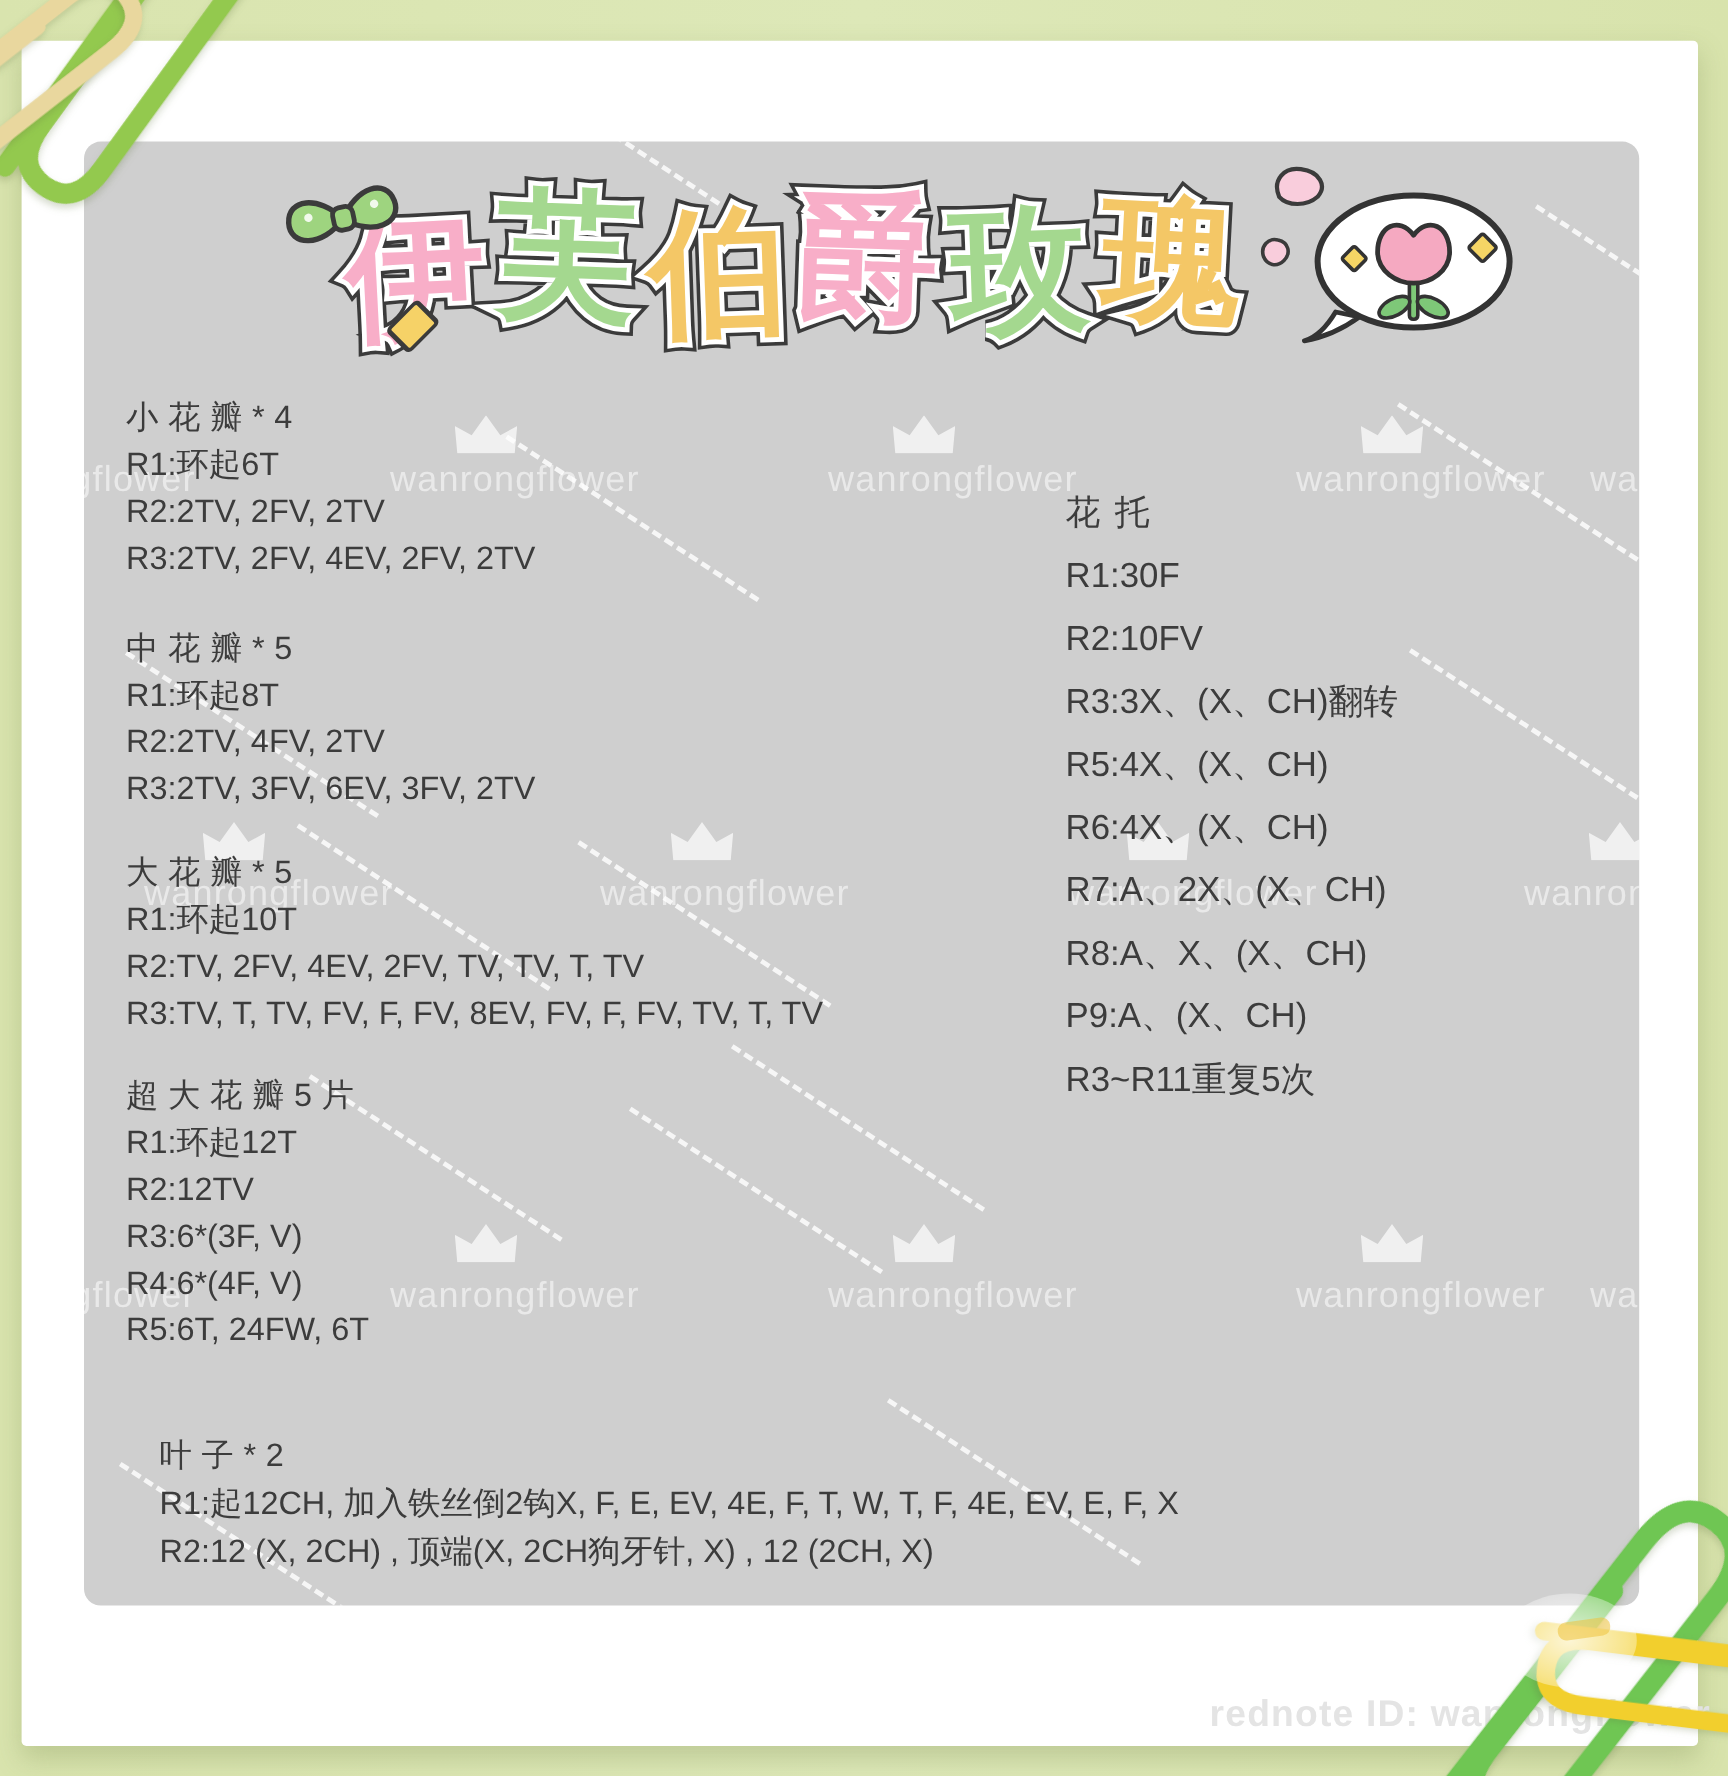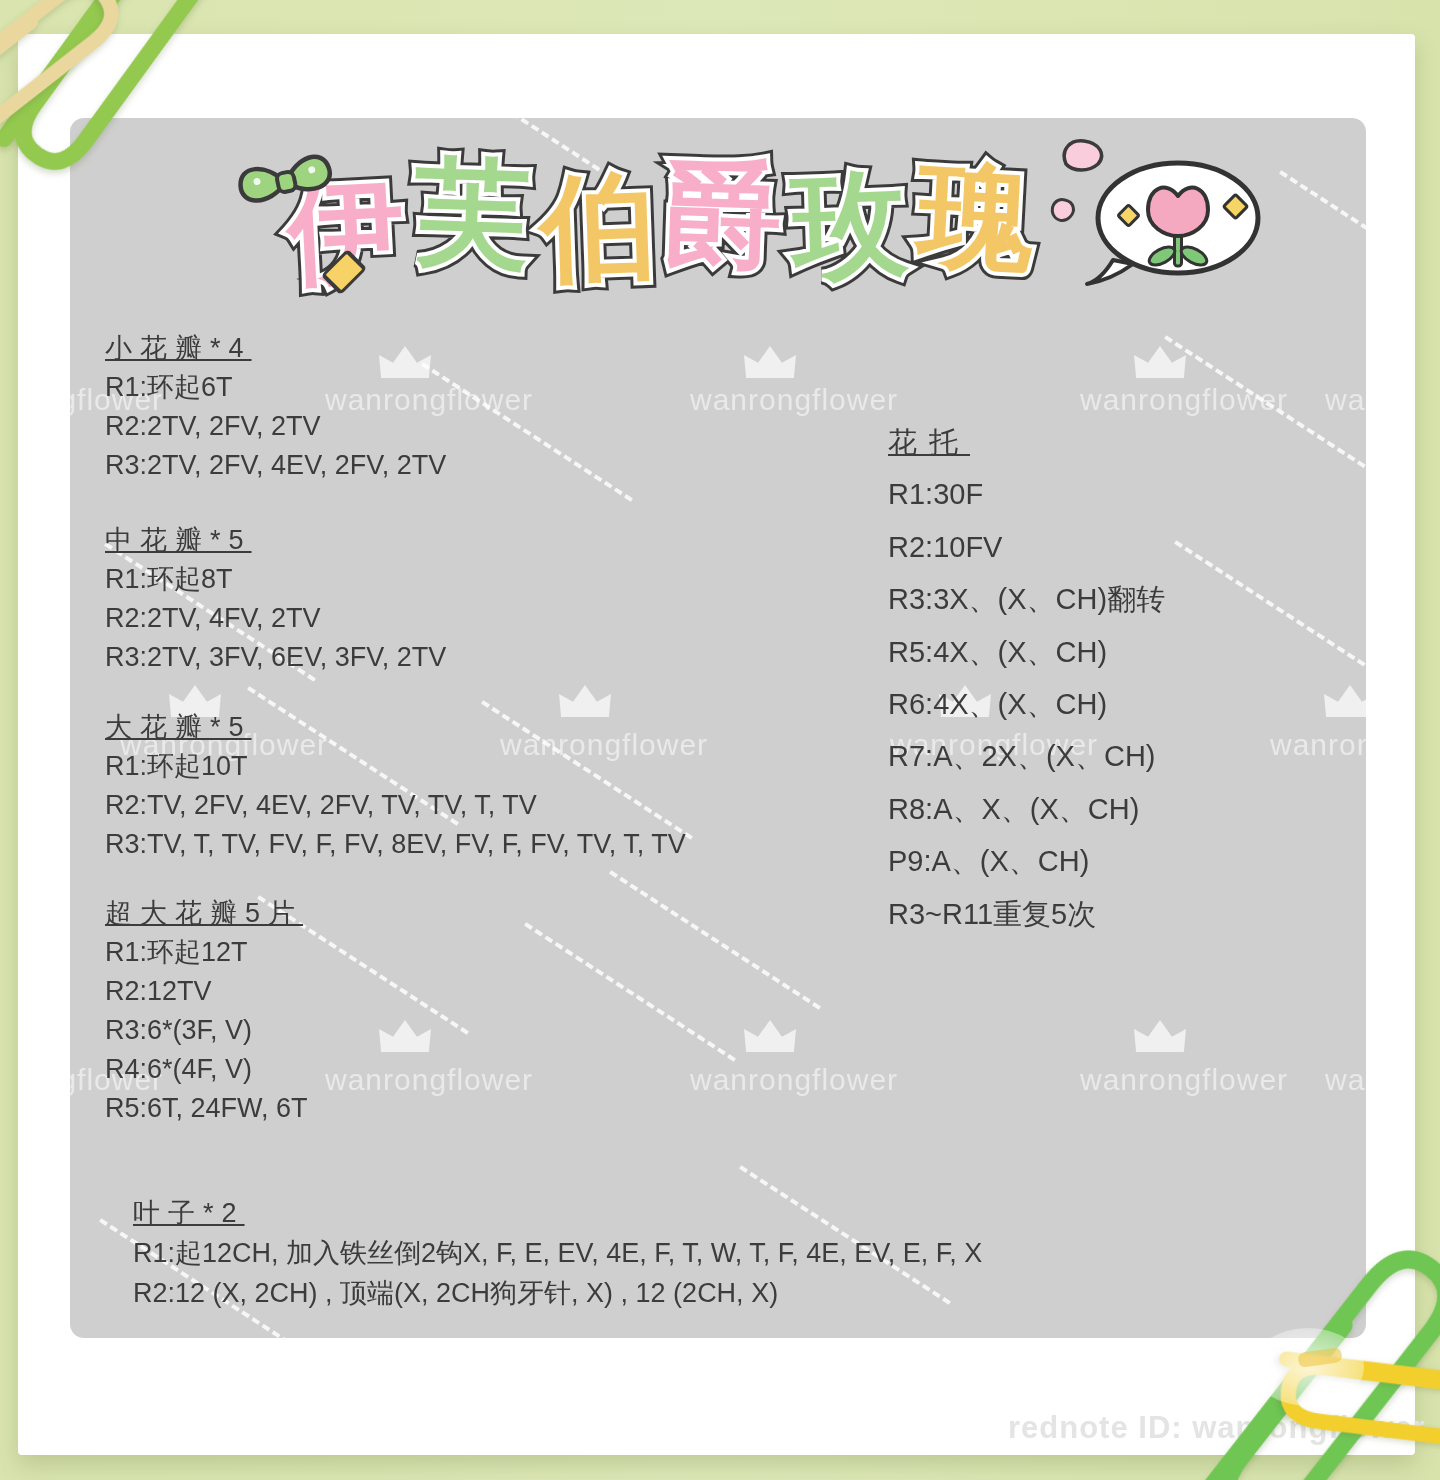--- a/index.html
+++ b/index.html
@@ -23,21 +23,21 @@
   .crown{position:absolute;width:52px;height:32px;background:rgba(255,255,255,.68);
          clip-path:polygon(4% 100%,0 28%,27% 52%,50% 0,73% 52%,100% 28%,96% 100%);
          z-index:1;}
   .dash{position:absolute;width:250px;height:0;
         border-top:4px dashed rgba(255,255,255,.8);
         transform:rotate(33deg);z-index:1;}
 
   
   .sec{position:absolute;color:#3c3c3c;white-space:nowrap;z-index:2;
        font-size:27px;line-height:39px;}
-  .sec .heading{letter-spacing:8px;text-decoration:underline;}
+  .sec .heading{letter-spacing:8px;}
   .sec.leaves{line-height:40px;}
   .sec.right{font-size:29px;line-height:52.4px;}
   .sec.right .heading{letter-spacing:12px;}
 
   
   .title-layer{position:absolute;left:288px;top:150px;font-size:116px;font-weight:bold;
                letter-spacing:10px;white-space:nowrap;line-height:1.2;
                font-family:"Liberation Sans","DejaVu Sans",sans-serif;}
   .title-layer span{display:inline-block;}
   .t-outline{color:#3b3b3b;-webkit-text-stroke:14px #3b3b3b;z-index:3;}
@@ -148,21 +148,21 @@
       <div>R4:6*(4F, V)</div>
       <div>R5:6T, 24FW, 6T</div>
     </div>
 
     <div class="sec leaves" style="left:63px;top:1075px">
       <div class="heading">叶子*2</div>
       <div>R1:起12CH, 加入铁丝倒2钩X, F, E, EV, 4E, F, T, W, T, F, 4E, EV, E, F, X</div>
       <div>R2:12 (X, 2CH) , 顶端(X, 2CH狗牙针, X) , 12 (2CH, X)</div>
     </div>
 
-    <div class="sec right" style="left:818px;top:298px">
+    <div class="sec right" style="left:818px;top:284px">
       <div class="heading">花托</div>
       <div>R1:30F</div>
       <div>R2:10FV</div>
       <div>R3:3X、(X、CH)翻转</div>
       <div>R5:4X、(X、CH)</div>
       <div>R6:4X、(X、CH)</div>
       <div>R7:A、2X、(X、CH)</div>
       <div>R8:A、X、(X、CH)</div>
       <div>P9:A、(X、CH)</div>
       <div>R3~R11重复5次</div>

